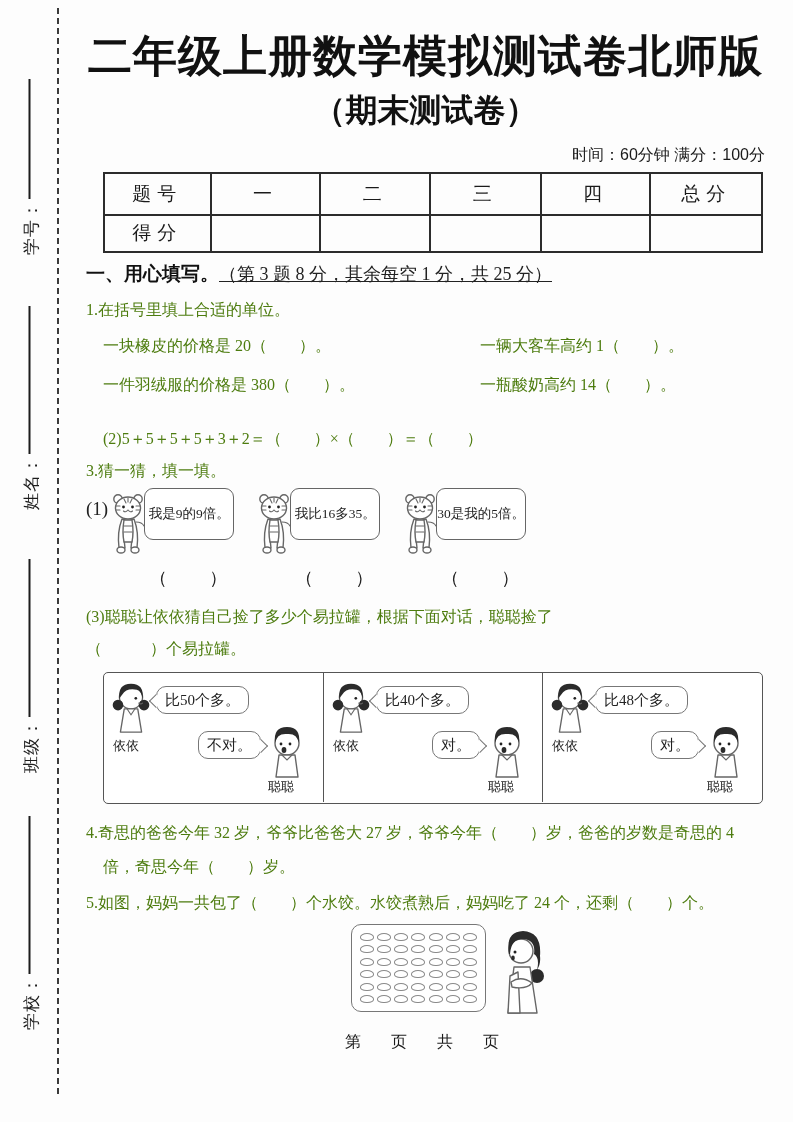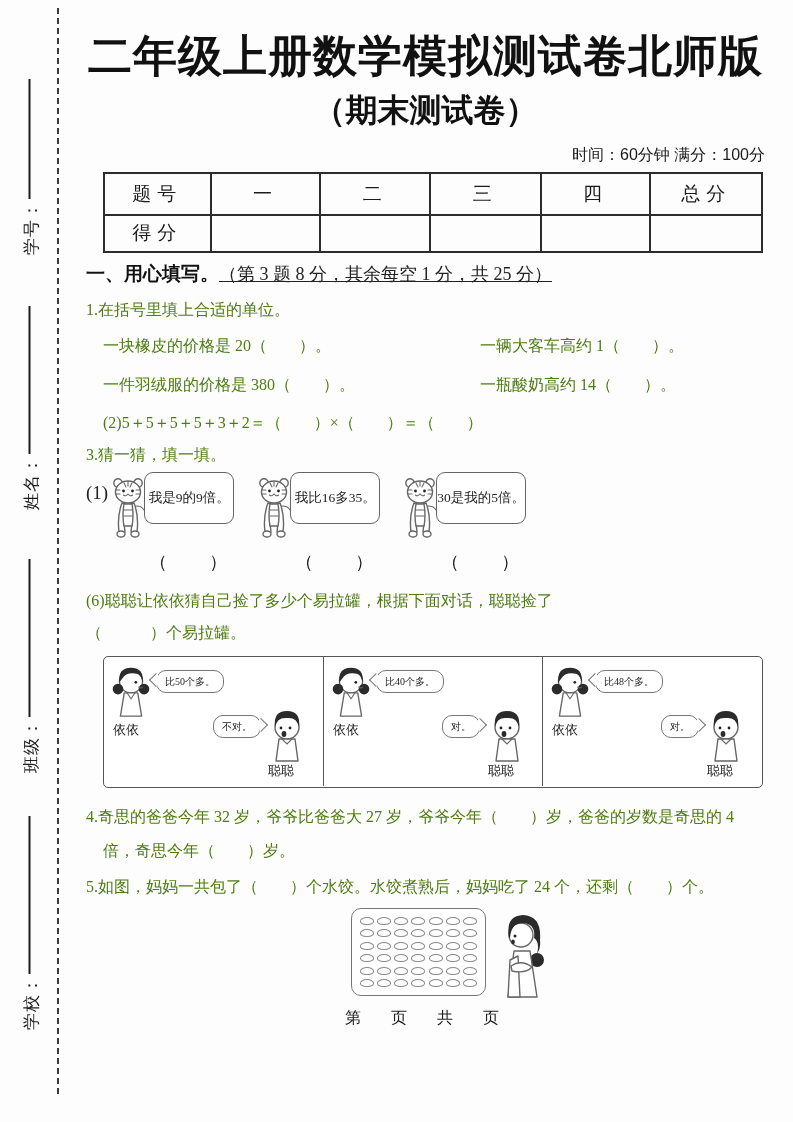--- a/index.html
+++ b/index.html
@@ -51,21 +51,21 @@
   
   .section-title { margin-top:8px; font-size:19px; line-height:26px; }
   .section-title .bold-part { font:bold 19px "Liberation Sans", sans-serif; color:#111; }
   .section-title .note-part { font:18px "Liberation Serif", serif; color:#222;text-decoration:underline; }
   .q { font-size:16px; line-height:26px; color:#4d7c0f; }
   .stem1 { margin-top:10px; }
   .q1-row { display:flex; margin:10px 0 0 17px; }
   .q1-row .left-item { width:377px; }
   .q1-row + .q1-row { margin-top:13px; }
   .q2-line1 { margin-top:16px; }
-  .q2-line2 { margin-top:12px; margin-left:17px; }
+  .q2-line2 { margin-top:28px; margin-left:17px; }
   .stem3 { margin-top:6px; }
   
   .tiger-row { margin-top:4px; display:flex; align-items:flex-start; }
   .part-label { font-size:19px; line-height:26px; margin:8px 2px 0 0; }
   .tiger-group { margin-right:22px; }
   .tg-top { display:flex; align-items:flex-start; }
   .tiger-svg { width:36px; height:64px; margin-top:4px; flex:none; }
   .tiger-sign {
     margin-left:-2px; width:90px; height:52px; border:1.5px solid #666; border-radius:9px;
     background:#fff; display:flex; align-items:center; justify-content:center;
@@ -78,21 +78,21 @@
   .dialog-box {
     margin:10px 0 0 17px; width:660px; height:132px; border:1.5px solid #555;
     border-radius:5px; display:flex; background:#fff;
   }
   .dialog-cell { position:relative; width:219px; height:129px; }
   .dialog-cell + .dialog-cell { border-left:1.5px solid #555; }
   .girl-svg { position:absolute; left:7px; top:7px; width:40px; height:54px; }
   .boy-svg { position:absolute; left:163px; top:48px; width:40px; height:58px; }
   .bubble {
     position:absolute; border:1.5px solid #777; border-radius:10px; background:#fff;
-    font-size:10px; line-height:1; padding:6px 8px 5px; white-space:nowrap; color:#222;
+    font-size:15px; line-height:1; padding:6px 8px 5px; white-space:nowrap; color:#222;
   }
   .girl-bubble { left:52px; top:13px; }
   .girl-bubble::after {
     content:""; position:absolute; left:-6px; bottom:7px; width:9px; height:9px; background:#fff;
     border-left:1.5px solid #777; border-bottom:1.5px solid #777; transform:rotate(45deg);
   }
   .boy-bubble { right:62px; top:58px; }
   .boy-bubble::after {
     content:""; position:absolute; right:-6px; bottom:7px; width:9px; height:9px; background:#fff;
     border-right:1.5px solid #777; border-top:1.5px solid #777; transform:rotate(45deg);
@@ -106,21 +106,21 @@
   
   .q5-figure { position:relative; margin-top:2px; height:94px; }
   .tray {
     position:absolute; left:265px; top:2px; width:135px; height:88px;
     border:1.5px solid #777; border-radius:10px; background:#fff; padding:7px 8px;
   }
   .dumpling-grid { display:grid; width:100%; height:100%; gap:3px 3px; align-items:center; justify-items:center; }
   .dumpling { display:block; width:14px; height:8px; border:1px solid #8a8a8a; border-radius:50% 50% 45% 45%; background:#fff; }
   .woman-svg { position:absolute; left:412px; top:2px; width:48px; height:92px; }
   
-  .page-footer { margin-top:8px; text-align:center; font:16px "Liberation Sans", sans-serif; letter-spacing:7px; color:#1a1a1a; }
+  .page-footer { margin-top:16px; text-align:center; font:16px "Liberation Sans", sans-serif; letter-spacing:7px; color:#1a1a1a; }
   svg .ink { stroke:#666; stroke-width:1.4; fill:#fff; stroke-linecap:round; stroke-linejoin:round; }
   svg .ink-thin { stroke:#666; stroke-width:1.1; fill:none; stroke-linecap:round; }
   svg .dark { fill:#2b2b2b; stroke:none; }
   svg .dot { fill:#222; stroke:none; }
 </style>
 </head>
 <body>
 
 <div class="page">
 
@@ -252,21 +252,21 @@
             <path class="ink-thin" d="M14 34 h8 M14 40 h8 M26 30 q6 0 8 4"></path>
             <ellipse class="ink" cx="11" cy="58" rx="4" ry="3"></ellipse>
               <ellipse class="ink" cx="25" cy="58" rx="4" ry="3"></ellipse>
           </svg>
           <div class="tiger-sign">30是我的5倍。</div>
         </div>
         <div class="tg-ans">（　　）</div>
       </div>
     </div>
 
-    <div class="q q3p2-l1">(6)聪聪让依依猜自己捡了多少个易拉罐，根据下面对话，聪聪捡了</div>
+    <div class="q q3p2-l1">(3)聪聪让依依猜自己捡了多少个易拉罐，根据下面对话，聪聪捡了</div>
     <div class="q q3p2-l2">（　　　）个易拉罐。</div>
 
     <div class="dialog-box">
 
       <div class="dialog-cell">
         <svg class="girl-svg" viewBox="0 0 40 56">
           <circle class="ink" cx="20" cy="18" r="12"></circle>
           <path class="dark" d="M8 20 Q6 4 20 4 Q34 4 32 20 Q31 11 26 10 Q15 8 11 15 Q9 17 8 20 Z"></path>
           <circle class="dark" cx="6.5" cy="26" r="5.5"></circle>
             <circle class="dark" cx="33.5" cy="26" r="5.5"></circle>

